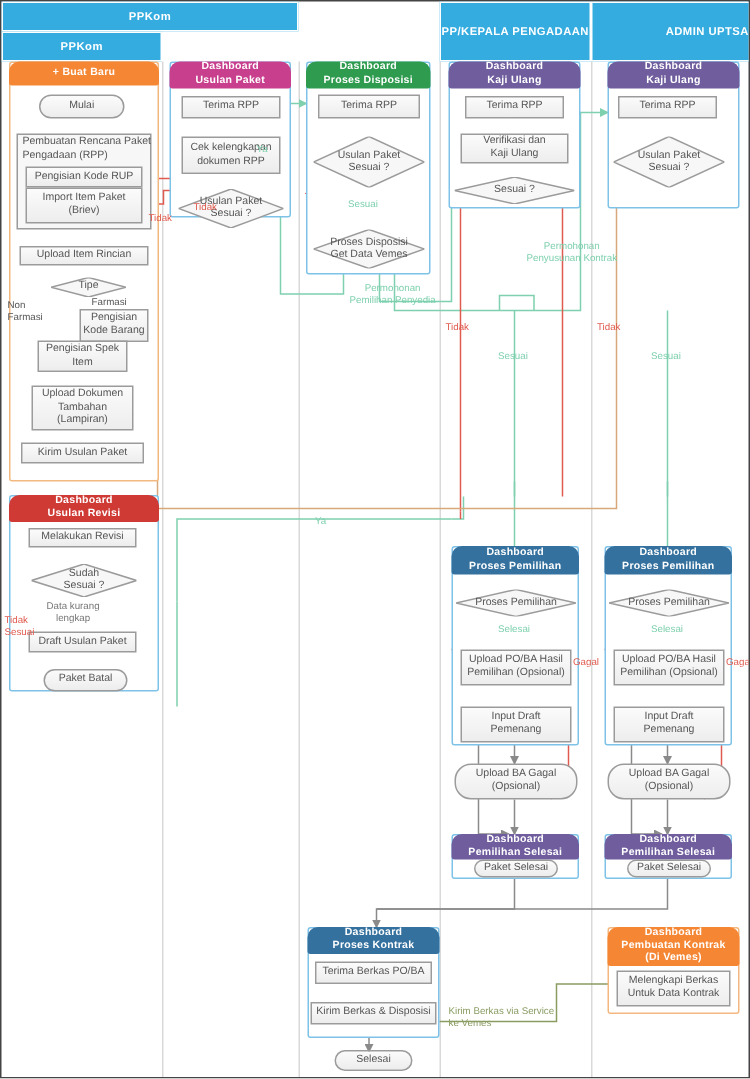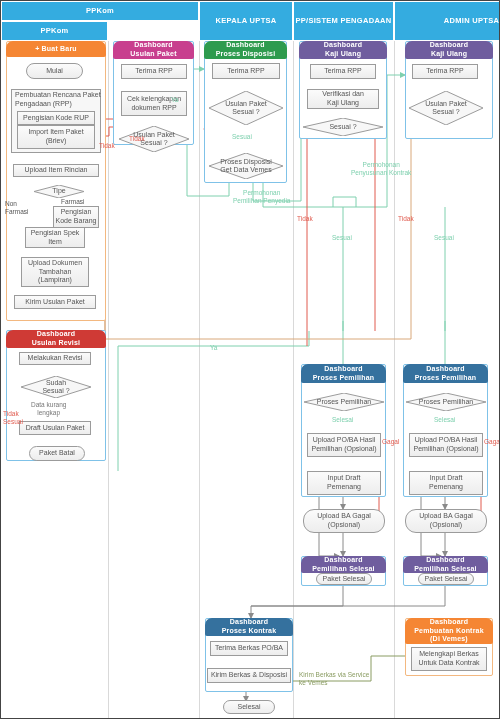--- a/index.html
+++ b/index.html
@@ -36,22 +36,21 @@
   .lbl.green{color:#7ed0ae;}
   .lbl.red{color:#e05b4f;}
   #wires{position:absolute;left:0;top:0;width:500px;height:719px;pointer-events:none;}
 </style>
 </head>
 <body>
 
 <div id="page">
 
   <div class="hdr" style="left:0;top:0;width:198px;height:20px;">PPKom</div>
-  <div class="hdr" style="left:198px;top:0;width:94px;height:40px;">KEPALA UPTSA</div>
-  <div class="hdr" style="left:292px;top:0;width:101px;height:40px;">PP/SISTEM PENGADAAN</div>
+  <div class="hdr" style="left:292px;top:0;width:101px;height:40px;">PP/KEPALA PENGADAAN</div>
   <div class="hdr" style="left:393px;top:0;width:107px;height:40px;padding-left:48px;">ADMIN UPTSA</div>
   <div class="hdr" style="left:0;top:20px;width:107px;height:20px;">PPKom</div>
 
   <div class="lanesep" style="left:107px;top:40px;height:679px;"></div>
   <div class="lanesep" style="left:198px;top:40px;height:679px;"></div>
   <div class="lanesep" style="left:292px;top:40px;height:679px;"></div>
   <div class="lanesep" style="left:393px;top:40px;height:679px;"></div>
 
   <svg id="wires" viewBox="0 0 500 719">
     <defs>

